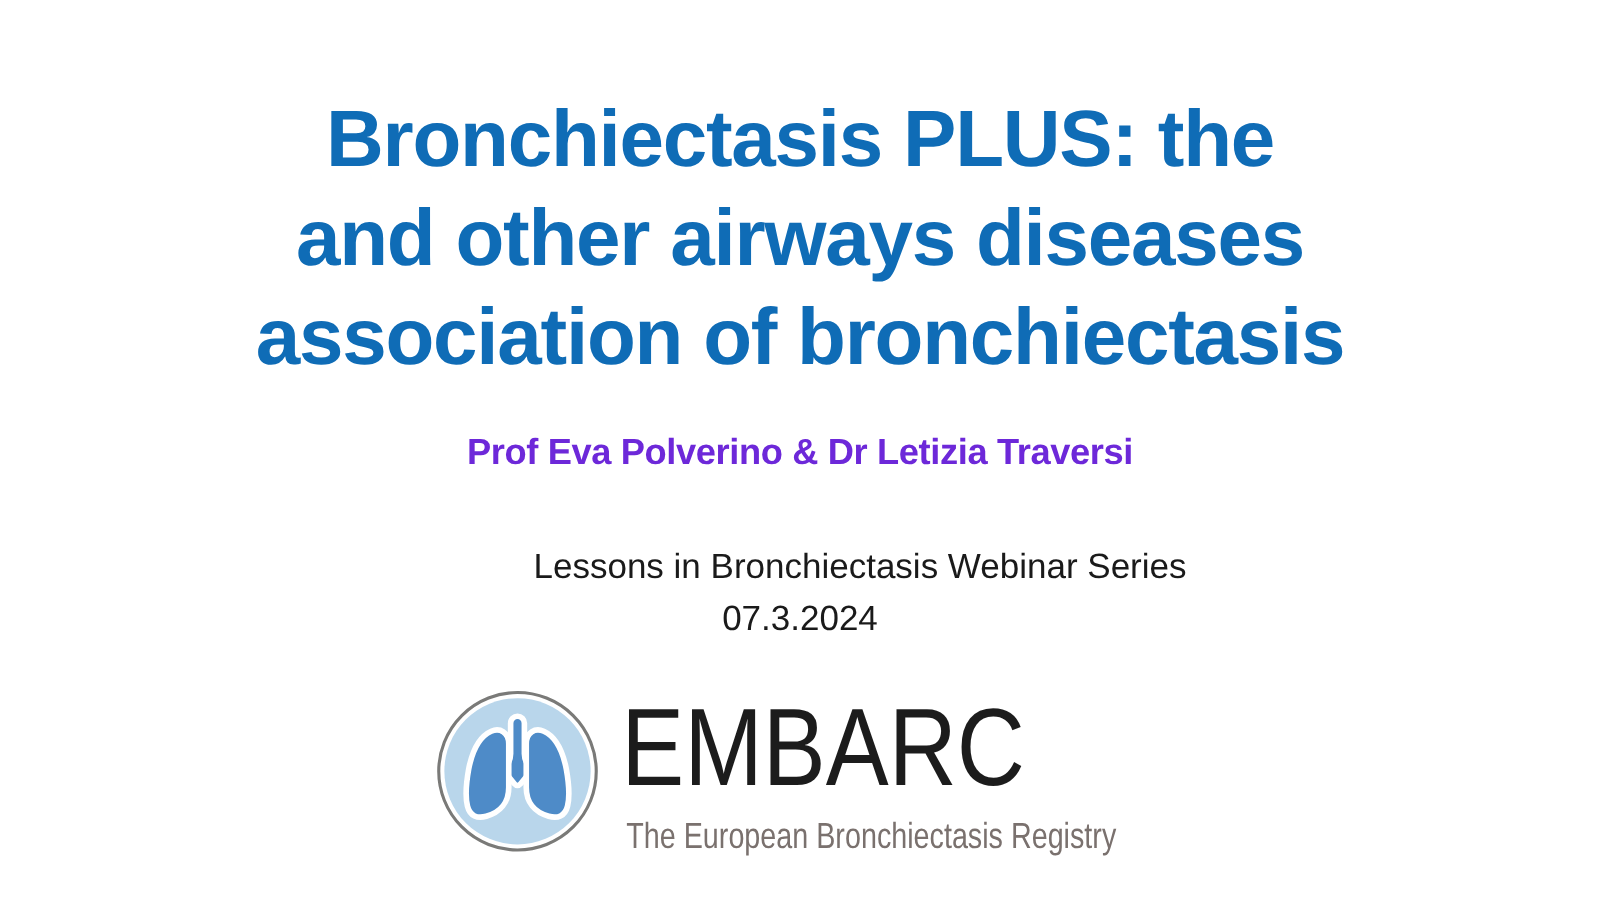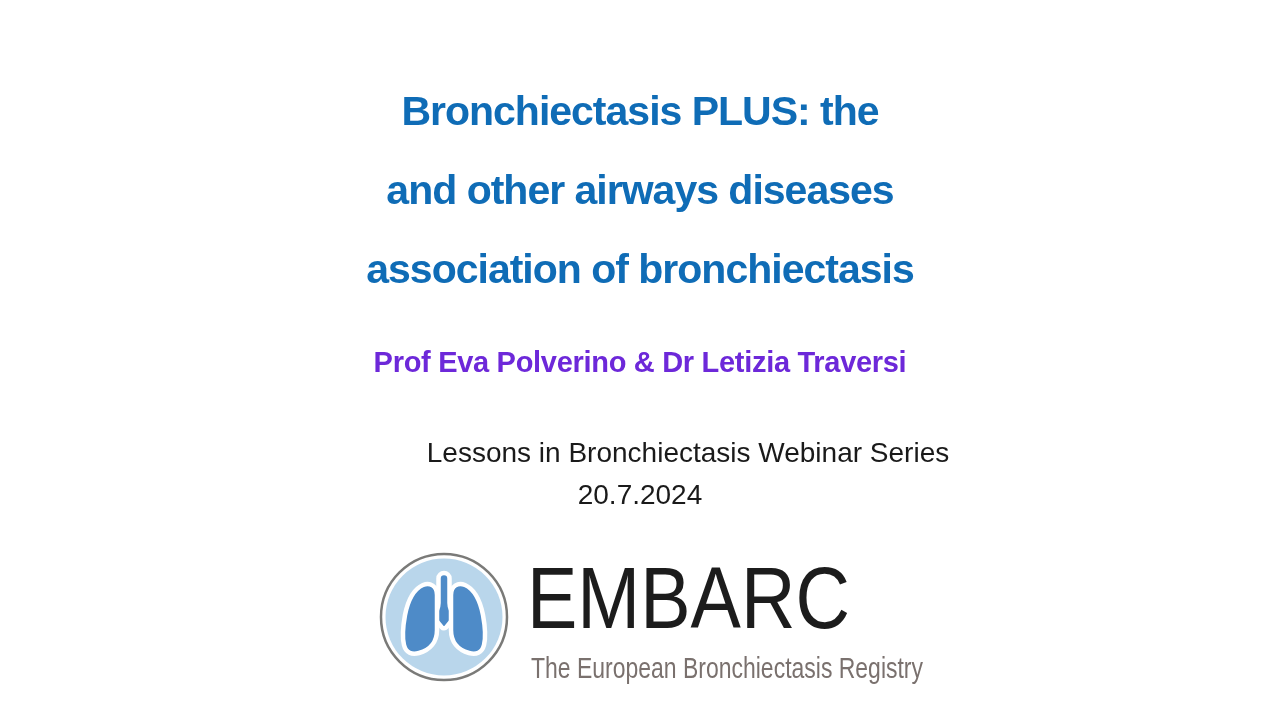--- a/index.html
+++ b/index.html
@@ -16,21 +16,21 @@
     overflow: hidden;
   }
   .title {
     position: absolute;
     top: 72px;
     left: 0;
     width: 1280px;
     margin: 0;
     text-align: center;
     color: #0f6cb6;
-    font-size: 41px;
+    font-size: 64px;
     font-weight: bold;
     line-height: 79px;
     letter-spacing: -1px;
   }
   .title .tline {
     display: block;
   }
   .authors {
     position: absolute;
     top: 346px;
@@ -59,21 +59,21 @@
     left: 0;
     width: 1280px;
     text-align: center;
     color: #1a1a1a;
     font-size: 28px;
     font-weight: normal;
   }
   .logo {
     position: absolute;
     top: 545px;
-    left: 378px;
+    left: 348px;
     width: 556px;
     height: 150px;
   }
   .logo svg {
     display: block;
   }
   .wordmark {
     font-family: "Liberation Sans", sans-serif;
     font-weight: normal;
     fill: #1c1c1c;
@@ -92,21 +92,21 @@
   <h1 class="title">
     <span class="tline">Bronchiectasis PLUS: the</span>
     <span class="tline">and other airways diseases</span>
     <span class="tline">association of bronchiectasis</span>
   </h1>
 
   <div class="authors">Prof Eva Polverino &amp; Dr Letizia Traversi</div>
 
   <div class="series">Lessons in Bronchiectasis Webinar Series</div>
 
-  <div class="date">20.7.2024</div>
+  <div class="date">07.3.2024</div>
 
   <div class="logo">
     <svg width="556" height="150" viewBox="0 0 556 150" xmlns="http://www.w3.org/2000/svg">
       <g>
 
         <circle cx="66" cy="72" r="63" fill="#ffffff" stroke="#7a7a78" stroke-width="2.5"></circle>
 
         <circle cx="66" cy="72" r="58.5" fill="#b9d6eb"></circle>
 
         <g fill="#4e8bc8" stroke="#ffffff" stroke-width="4.5" stroke-linejoin="round">

